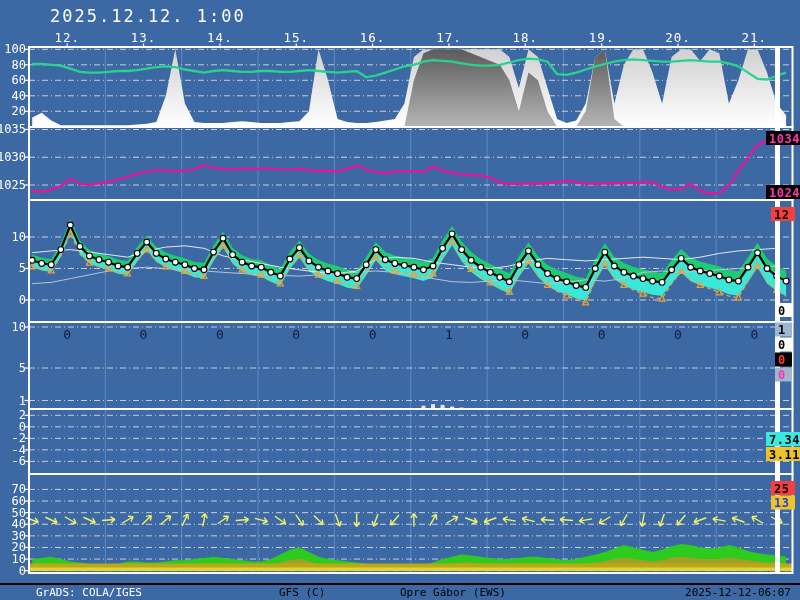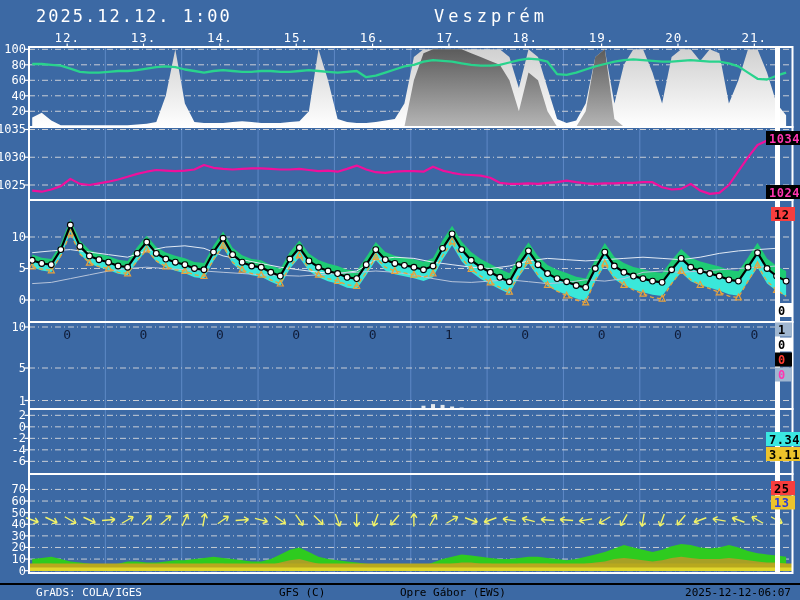--- a/index.html
+++ b/index.html
@@ -1,34 +1,33 @@
 <!DOCTYPE html>
 <html><head>
 <meta charset="utf-8">
 <style>
   html,body{margin:0;padding:0;background:#26466e;}
   .screen{position:relative;width:800px;height:600px;background:#3c69a4;overflow:hidden;
           font-family:"DejaVu Sans Mono",monospace;}
   .ttl{position:absolute;color:#fff;font-size:17px;white-space:pre;}
-  #t-date{top:6px;left:36px;letter-spacing:2px;text-align:center;}
+  #t-date{top:6px;left:50px;letter-spacing:2px;text-align:center;}
   #t-sta{top:6px;left:434px;letter-spacing:4px;}
   #chart{position:absolute;top:0;left:0;}
   .footline{position:absolute;left:0;top:583px;width:800px;height:2px;background:#000;}
   .foot{position:absolute;top:586px;font-size:11px;white-space:pre;}
   #f-grads{left:4px;color:#fff;margin-left:32px;}
   #f-model{left:279px;color:#000;}
   #f-author{left:400px;color:#000;}
   #f-run{right:9px;color:#000;}
 </style>
 </head>
 <body>
 
 <div class="screen">
   <div class="ttl" id="t-date">2025.12.12. 1:00</div>
-  <div class="ttl" id="t-sta">Veszprém</div>
   <svg id="chart" width="800" height="600">
       <defs>
         <linearGradient id="gLight" gradientUnits="userSpaceOnUse" x1="0" y1="47" x2="0" y2="127">
           <stop offset="0%" stop-color="#cfcfcf"></stop>
           <stop offset="100%" stop-color="#ffffff"></stop>
         </linearGradient>
         <linearGradient id="gDark" gradientUnits="userSpaceOnUse" x1="0" y1="47" x2="0" y2="127">
           <stop offset="0%" stop-color="#595959"></stop>
           <stop offset="100%" stop-color="#b5b5b5"></stop>
         </linearGradient>

